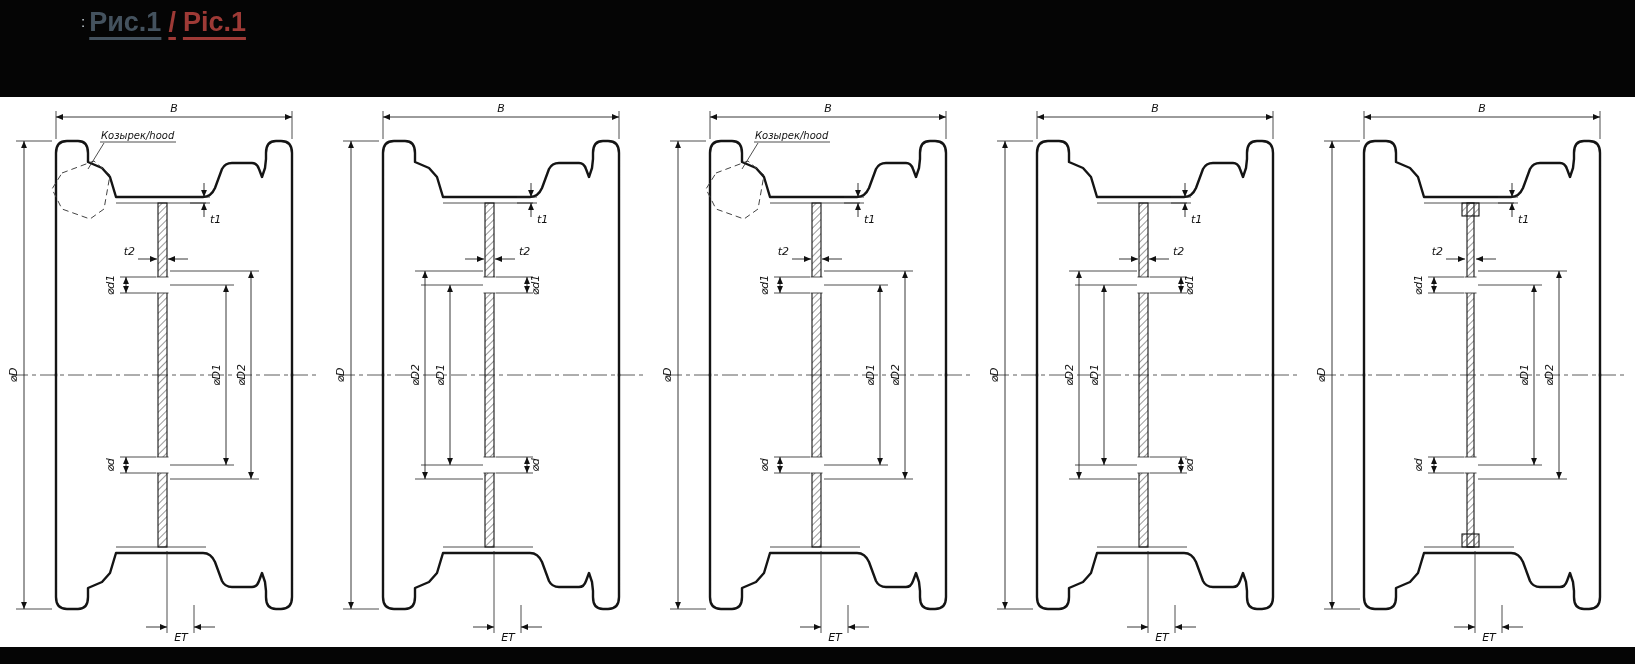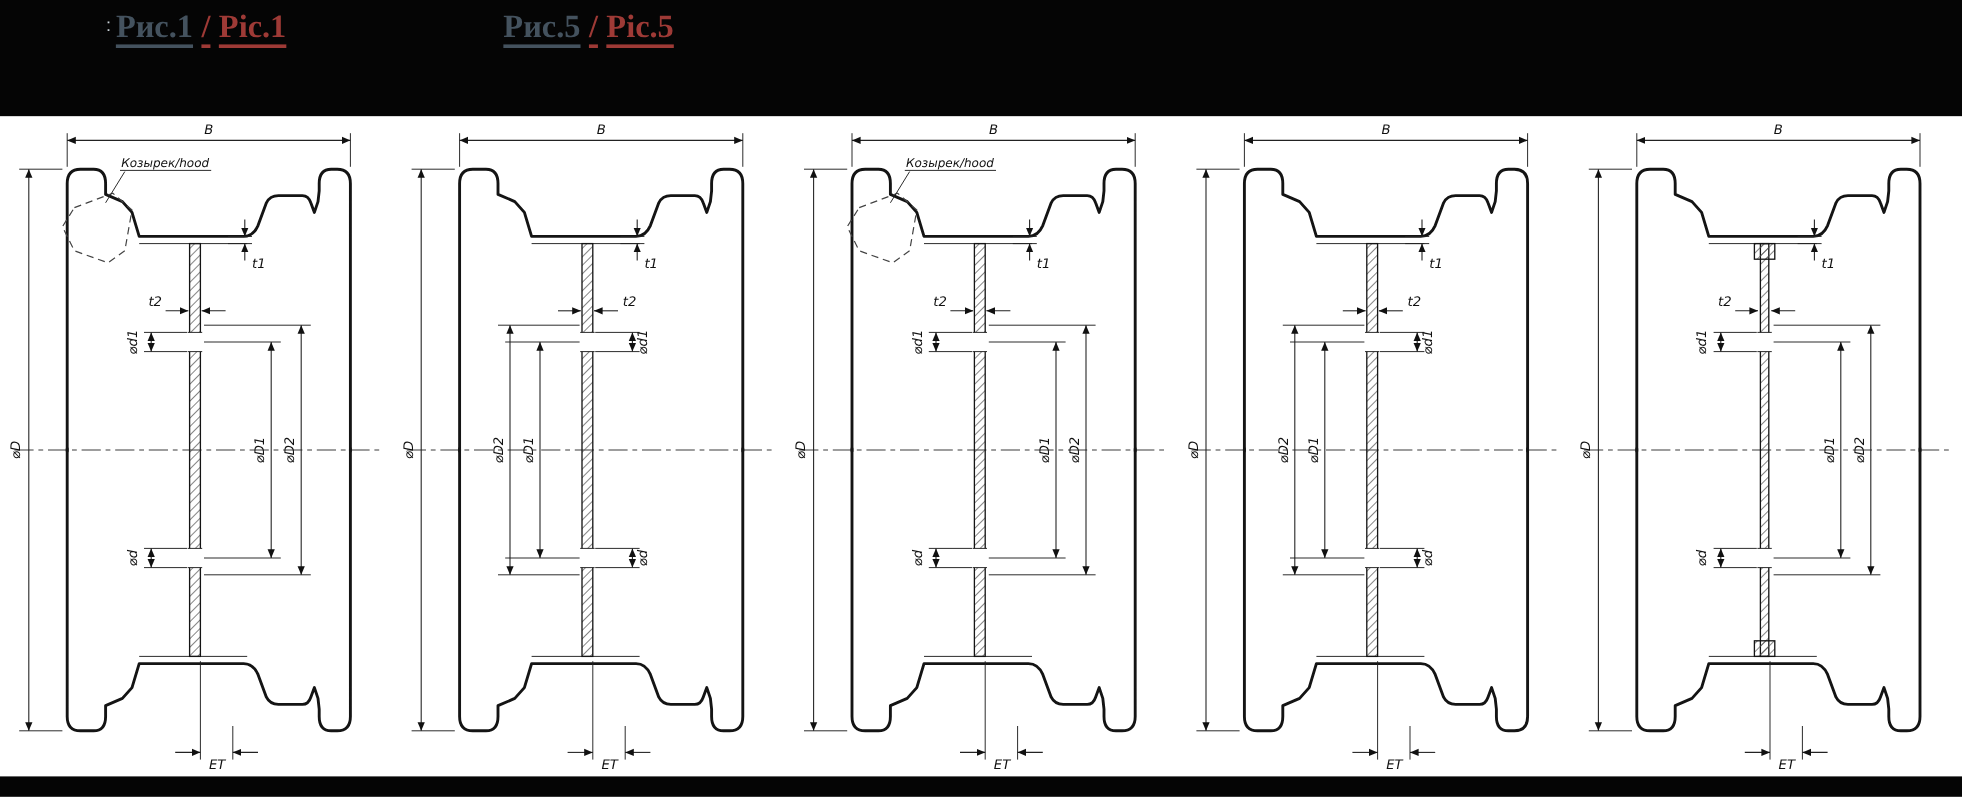--- a/index.html
+++ b/index.html
@@ -4,21 +4,21 @@
 <style>
   * { margin:0; padding:0; box-sizing:border-box; }
   html,body { width:1635px; height:666px; background:#ffffff; overflow:hidden;
               font-family:"Liberation Sans", sans-serif; }
 
   
   .band { background:#050505; }
   .header { height:97px; display:flex; align-items:flex-start; }
   .title-cell { width:327px; display:flex; justify-content:center; padding-top:7px; }
   .prefix { color:#c9d2d8; font-size:15px; margin-right:4px; align-self:flex-start; padding-top:6px; }
-  .title { font-size:27px; font-weight:bold; white-space:nowrap; cursor:pointer; text-decoration:none;font-family:Liberation Serif, serif; }
+  .title { font-size:27px; font-weight:bold; white-space:nowrap; cursor:pointer; text-decoration:none; }
   .title .ru  { color:var(--ru-color,#44525e); text-decoration:underline; text-decoration-thickness:2.5px; text-underline-offset:6px; }
   .title .sep { color:var(--en-color,#9e3a36); margin:0 7px; text-decoration:underline; text-decoration-thickness:2.5px; text-underline-offset:6px; }
   .title .en  { color:var(--en-color,#9e3a36); text-decoration:underline; text-decoration-thickness:2.5px; text-underline-offset:6px; }
 
   
   .drawings-row { height:550px; background:#fff; display:flex; padding-top:2px; }
   .drawing { width:327px; display:flex; justify-content:center; }
 
   .footer-strip { height:17px; }
 
@@ -47,23 +47,20 @@
       <path d="M0,0.8 L10,5 L0,9.2 z" fill="#111"></path>
     </marker>
   </defs>
 </svg>
 
 <div class="band header">
   <div class="title-cell">
     <span class="prefix">:</span>
     <a class="title"><span class="ru">Рис.1</span><span class="sep">/</span><span class="en">Pic.1</span></a>
   </div>
-  <div class="title-cell">
-    <a class="title"><span class="ru">Рис.5</span><span class="sep">/</span><span class="en">Pic.5</span></a>
-  </div>
 </div>
 
 <div class="drawings-row" id="drawings-row">
   <div class="drawing">
     <svg width="320" height="545" viewBox="0 0 320 545">
 
       <line class="cl" x1="8" y1="276" x2="312" y2="276"></line>
 
       <g>
         <path class="profile" d="M 52,277 L 52,54 Q 52,42 63,42 L 74,42 Q 84,42 84,54 L 84,63 L 98,69 L 106,78 L 112,98 L 199,98 Q 207,98 211,89 L 218,70 Q 221,64 228,64 L 248,64 Q 253,64 255,70 L 258,78 L 261,69 L 262,60 L 262,54 Q 262,42 272,42 L 277,42 Q 288,42 288,54 L 288,277"></path>

